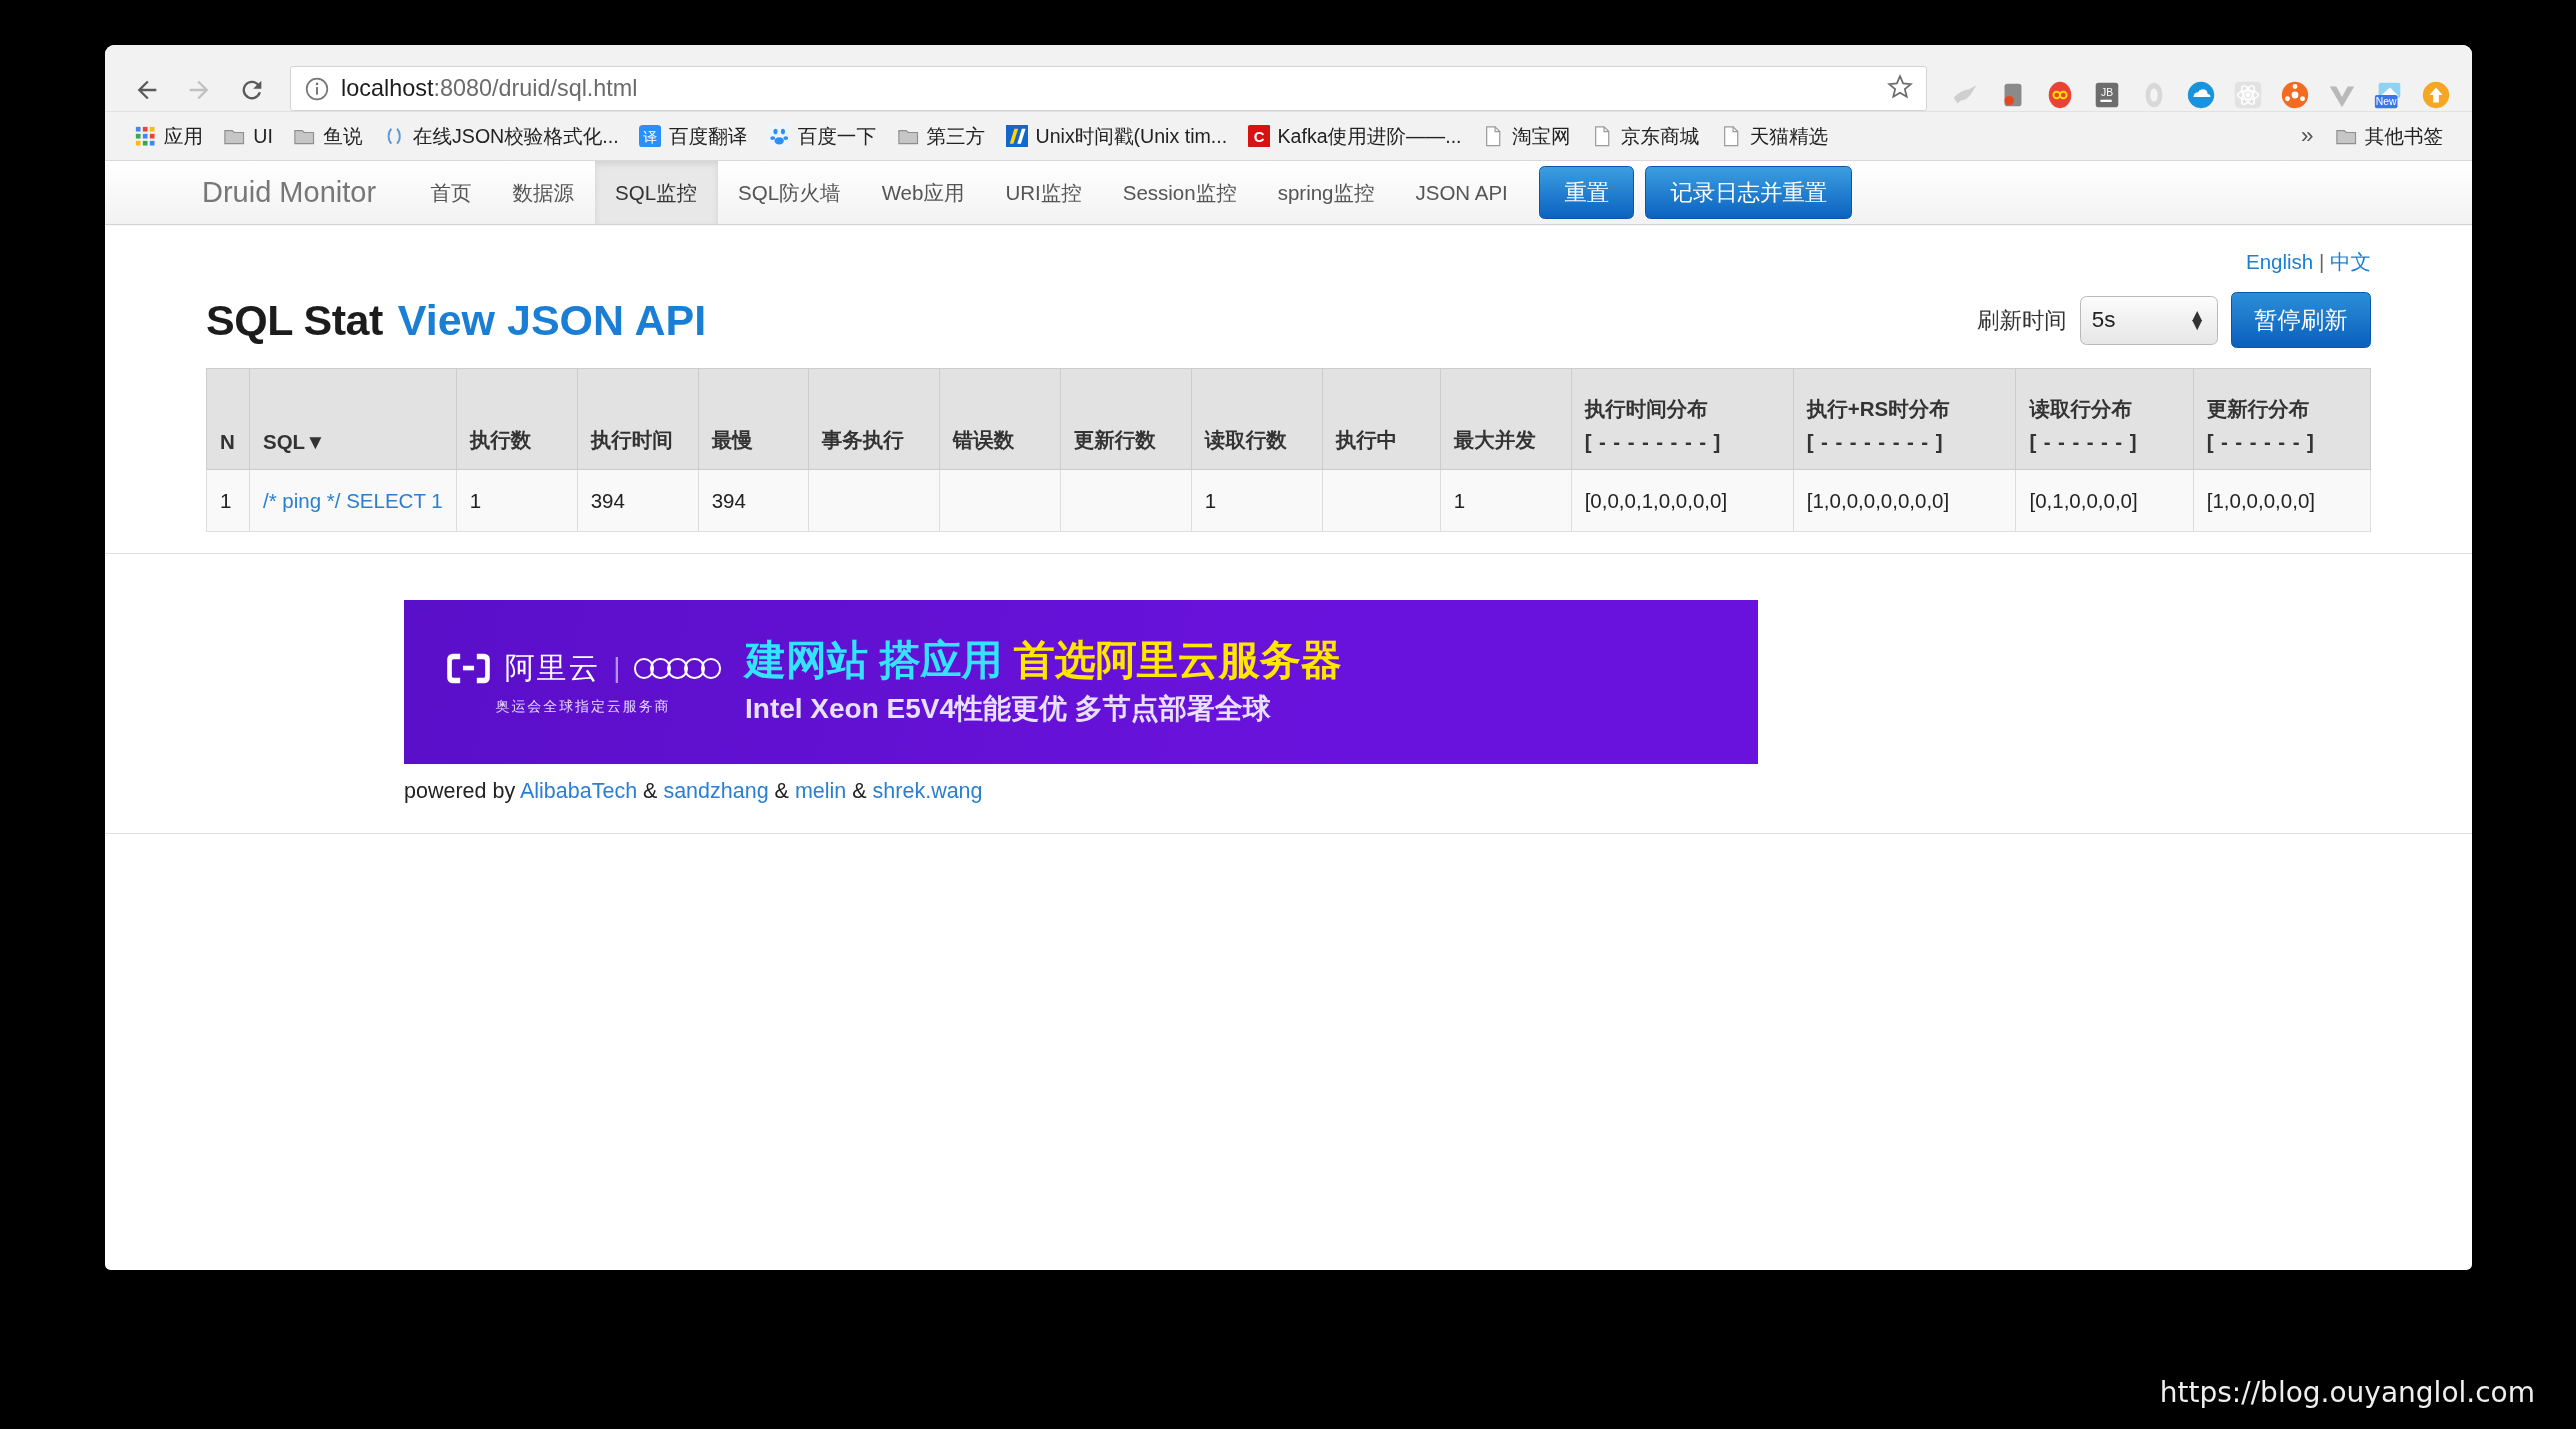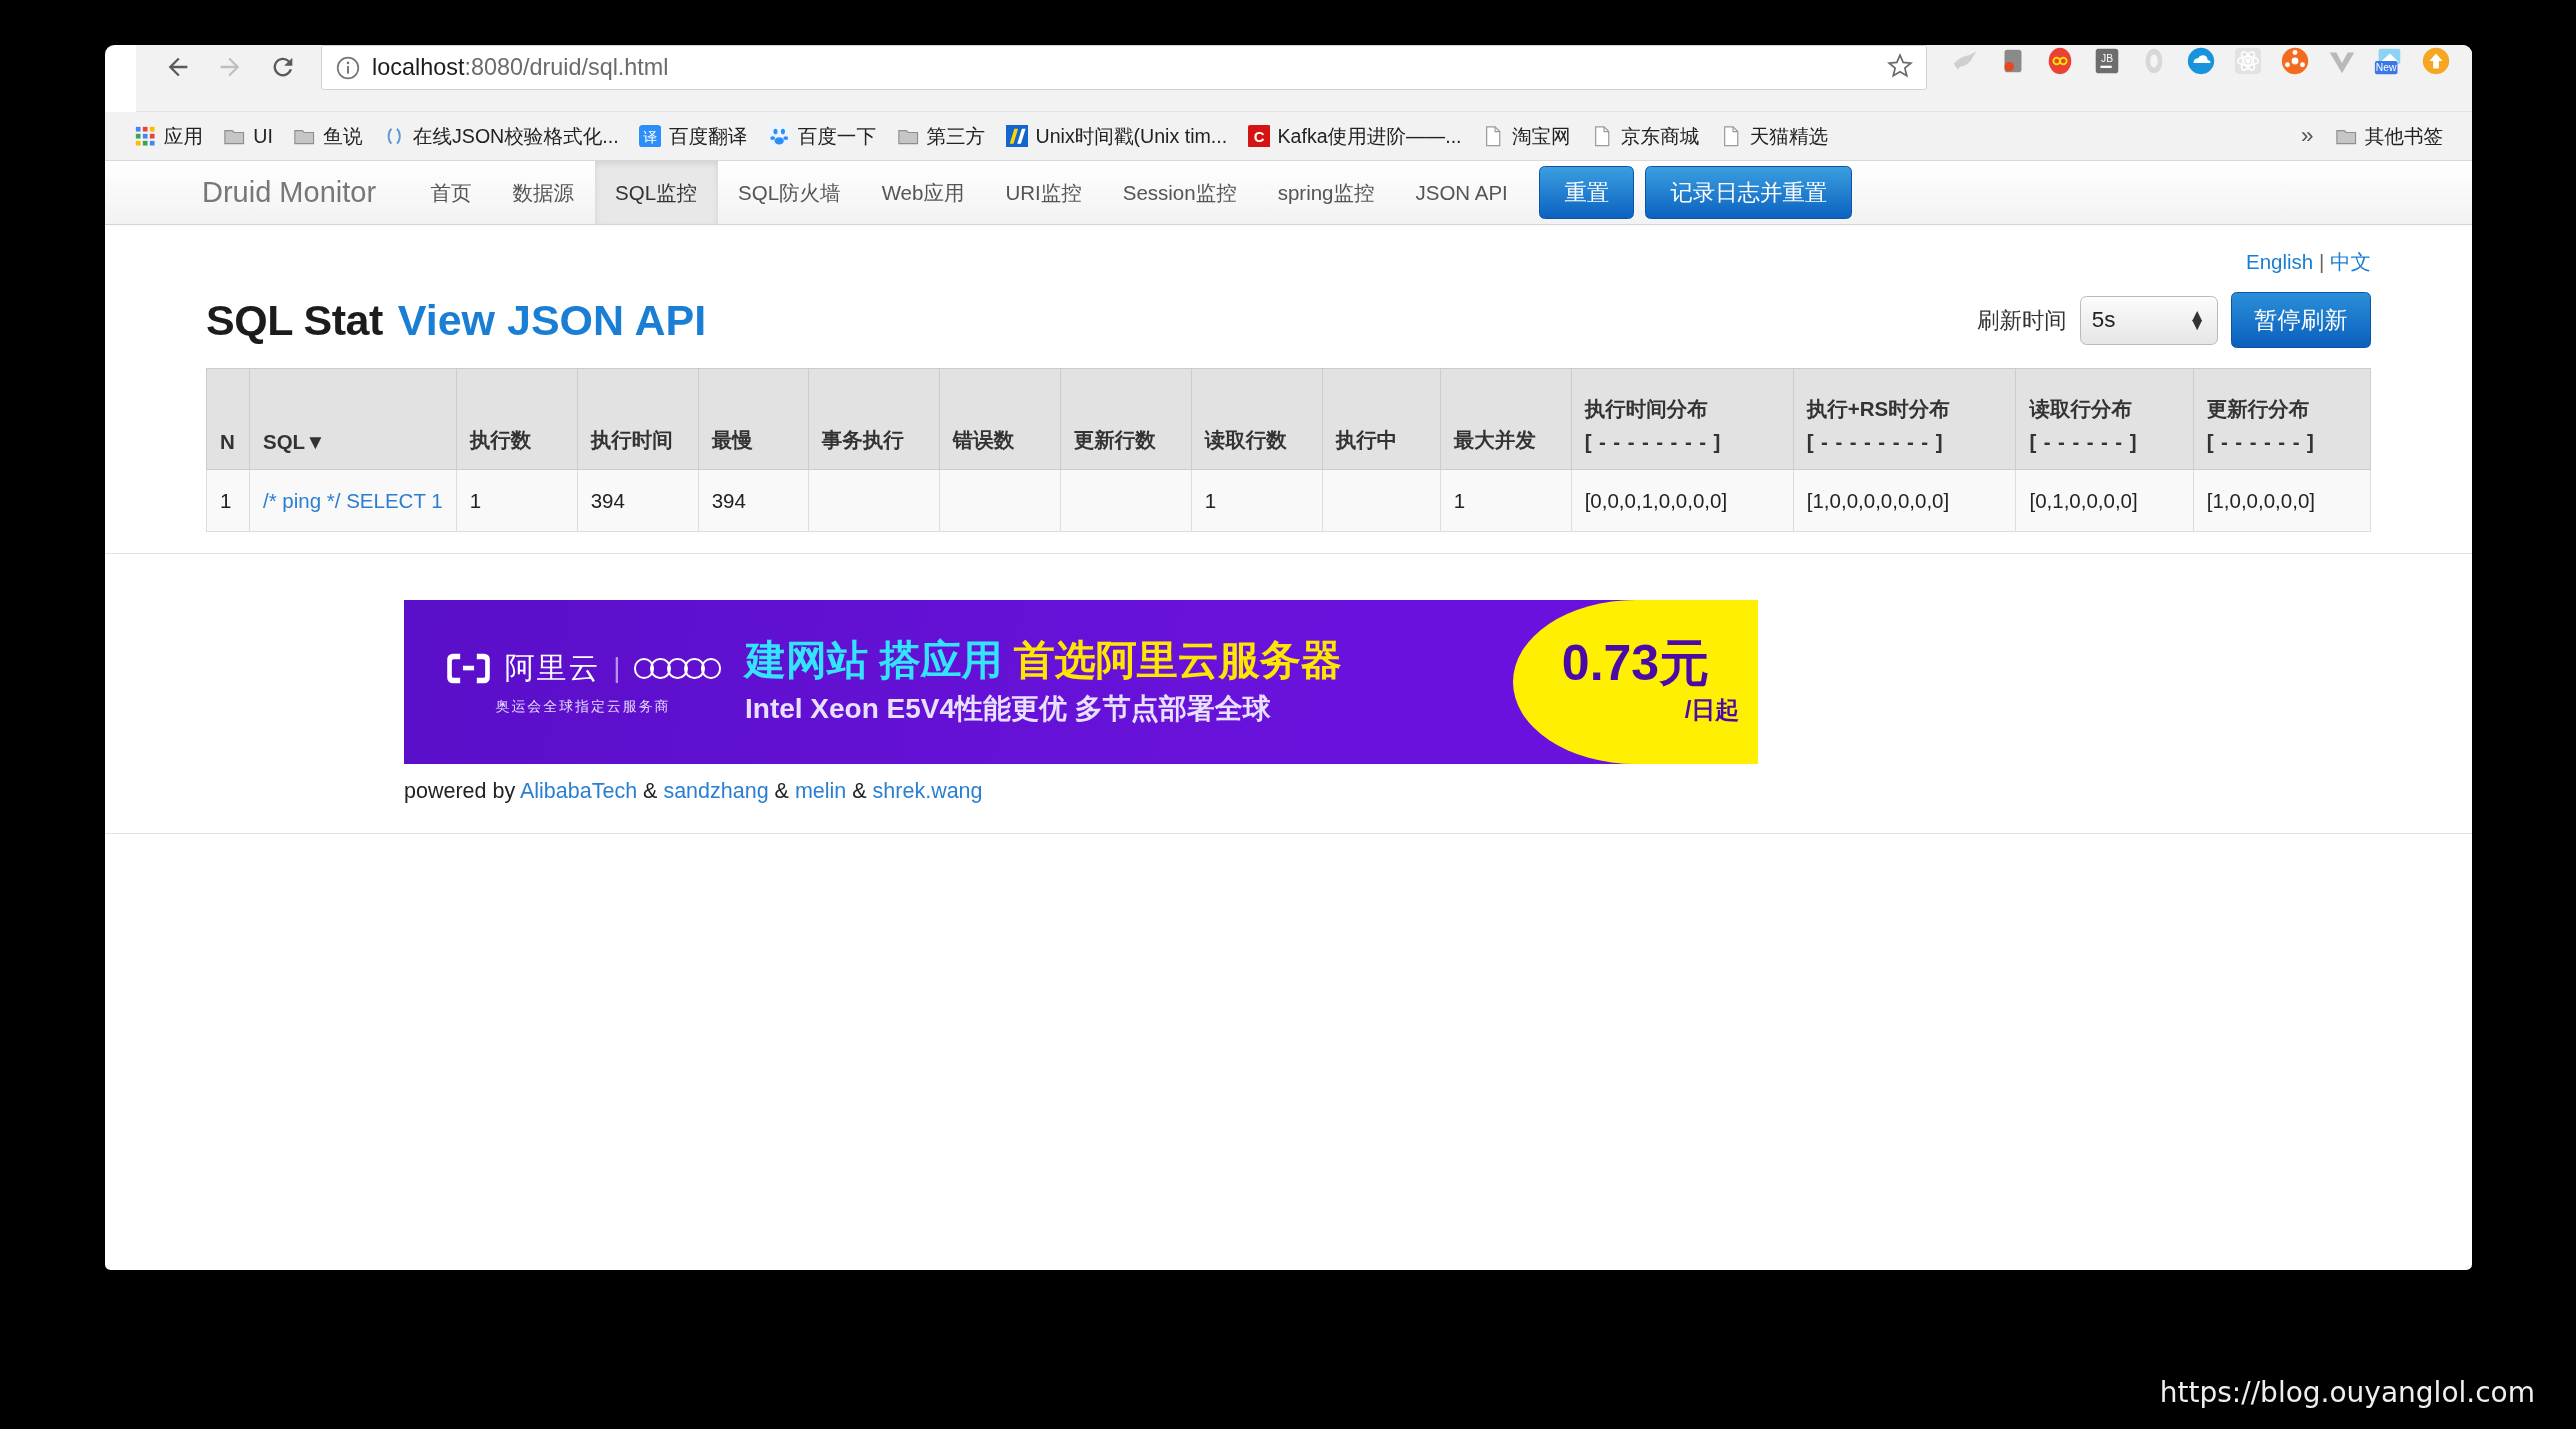--- a/index.html
+++ b/index.html
@@ -64,24 +64,23 @@
   }
   #profile-name {
     position: absolute; right: 32px; top: 20.5px;
     font-size: 22.4px; color: #3b3b3b;
   }
 
   
   #toolbar {
     height: 67px;
     background: #f2f2f2;
-    display: flex; align-items: flex-start;
+    display: flex; align-items: flex-end;
     padding: 0 20.5px;
     border-bottom: 0.9px solid #e1e1e1;
-    margin-left: 31px;
   }
   .nav-btn {
     width: 43px; height: 43px;
     display: flex; align-items: center; justify-content: center;
     margin-right: 9.3px; cursor: pointer;
   }
   .nav-btn svg { display: block; }
   #omnibox {
     flex: 1 1 auto; height: 45px;
     background: #ffffff;
@@ -674,24 +673,20 @@
         </div>
         <div id="ad-logo-sub">奥运会全球指定云服务商</div>
       </div>
       <div id="ad-text">
         <div id="ad-line1">
           <span class="cyan">建网站 搭应用</span>
           <span class="yellow">首选阿里云服务器</span>
         </div>
         <div id="ad-line2">Intel Xeon E5V4性能更优  多节点部署全球</div>
       </div>
-      <div id="ad-yellow">
-        <div id="ad-price">0.73元</div>
-        <div id="ad-price-unit">/日起</div>
-      </div>
     </div>
 
     <div id="footer-credits">
       <span>powered by </span><a>AlibabaTech</a><span> &amp; </span><a>sandzhang</a><span> &amp; </span><a>melin</a><span> &amp; </span><a>shrek.wang</a>
     </div>
 
     <div id="page-bottom-divider"></div>
   </div>
 </div>
 

